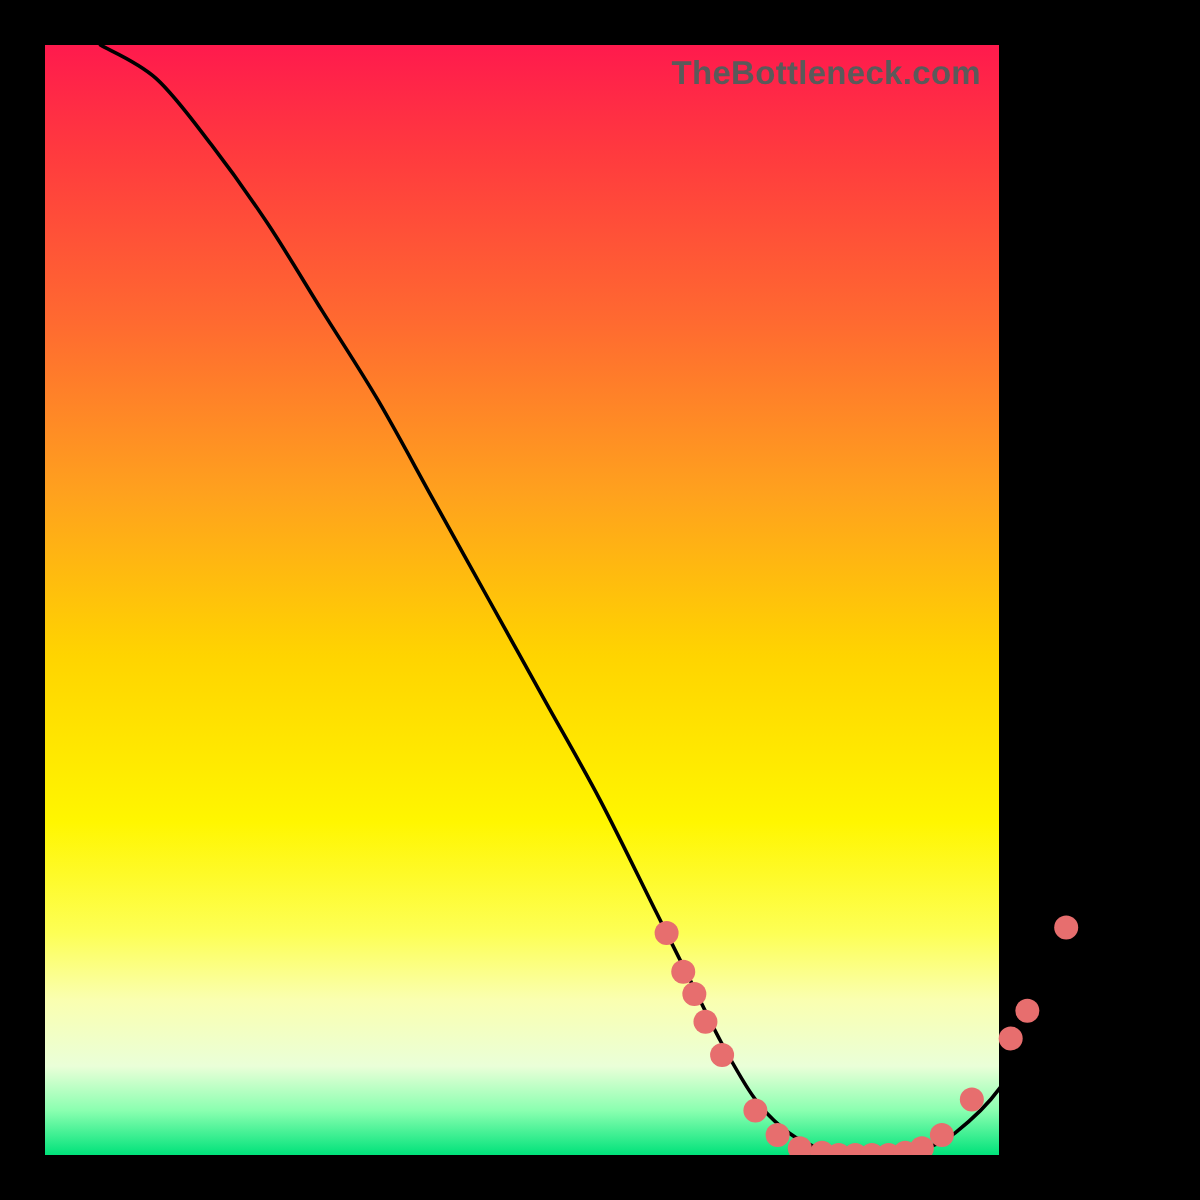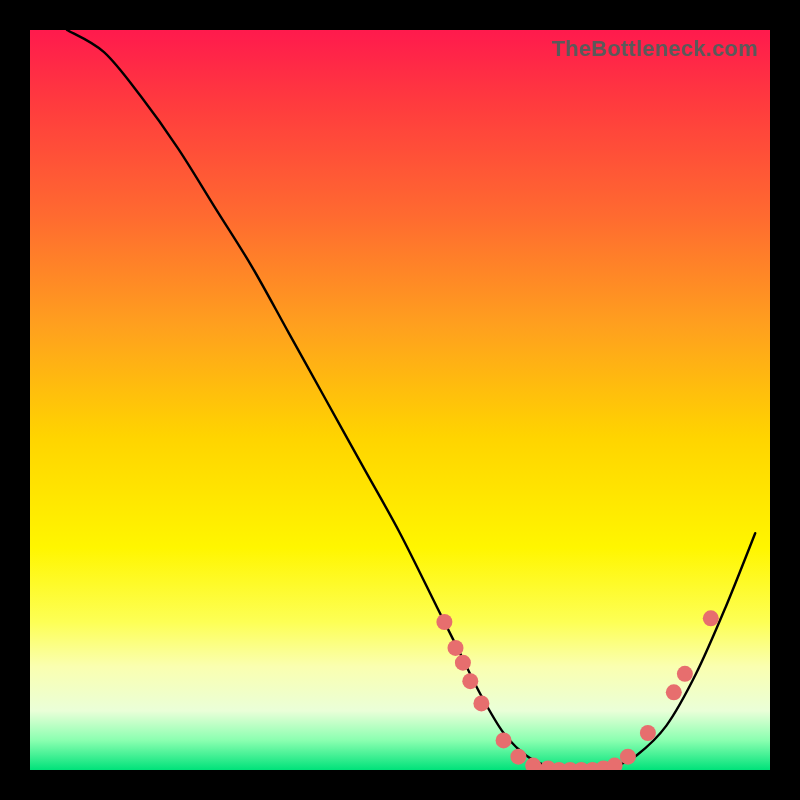--- a/index.html
+++ b/index.html
@@ -15,21 +15,21 @@
     left: 0;
     top: 0;
     width: 800px;
     height: 800px;
     background: #000;
   }
   .plot {
     position: absolute;
     left: 30px;
     top: 30px;
-    width: 740px;
+    width: 636px;
     height: 740px;
     background: linear-gradient(to bottom,
       #ff1a4d 0%,
       #ff3b3e 10%,
       #ff6a30 25%,
       #ffa01e 40%,
       #ffd400 55%,
       #fff600 70%,
       #fdff55 80%,
       #faffb0 86%,

